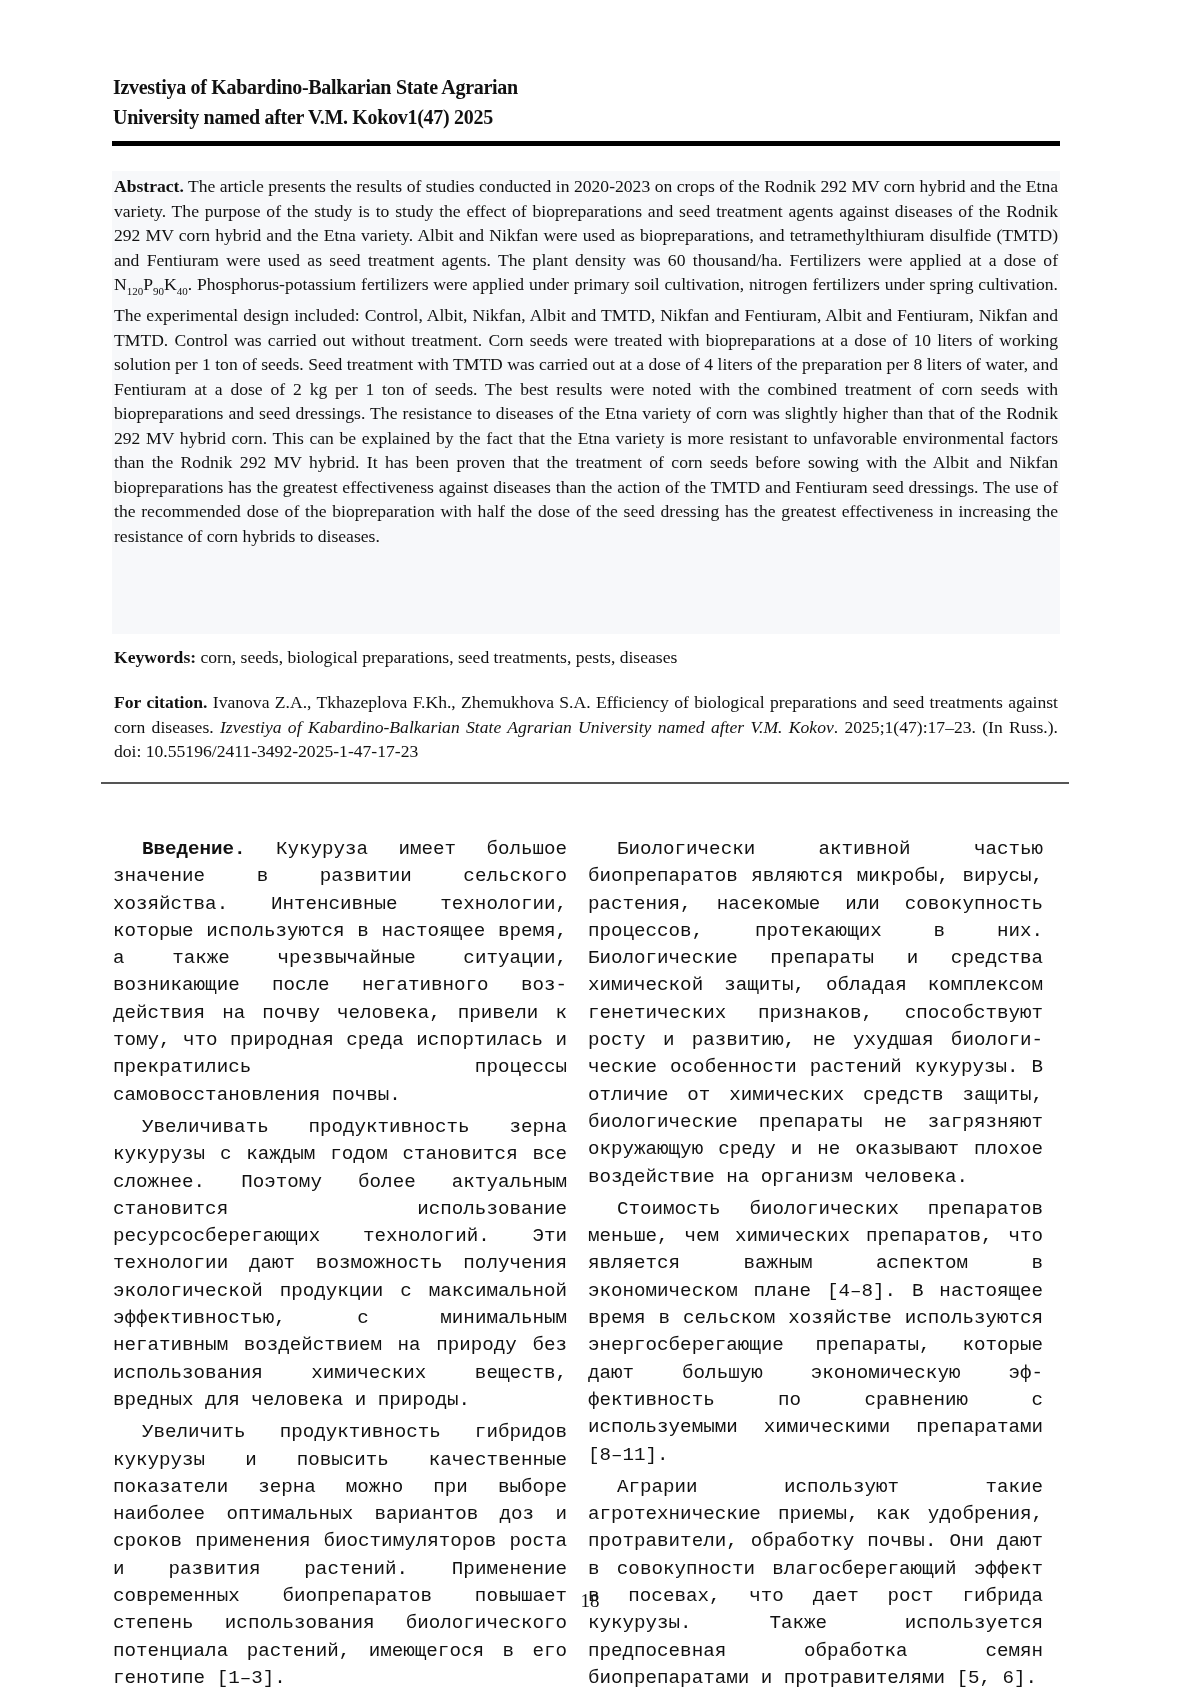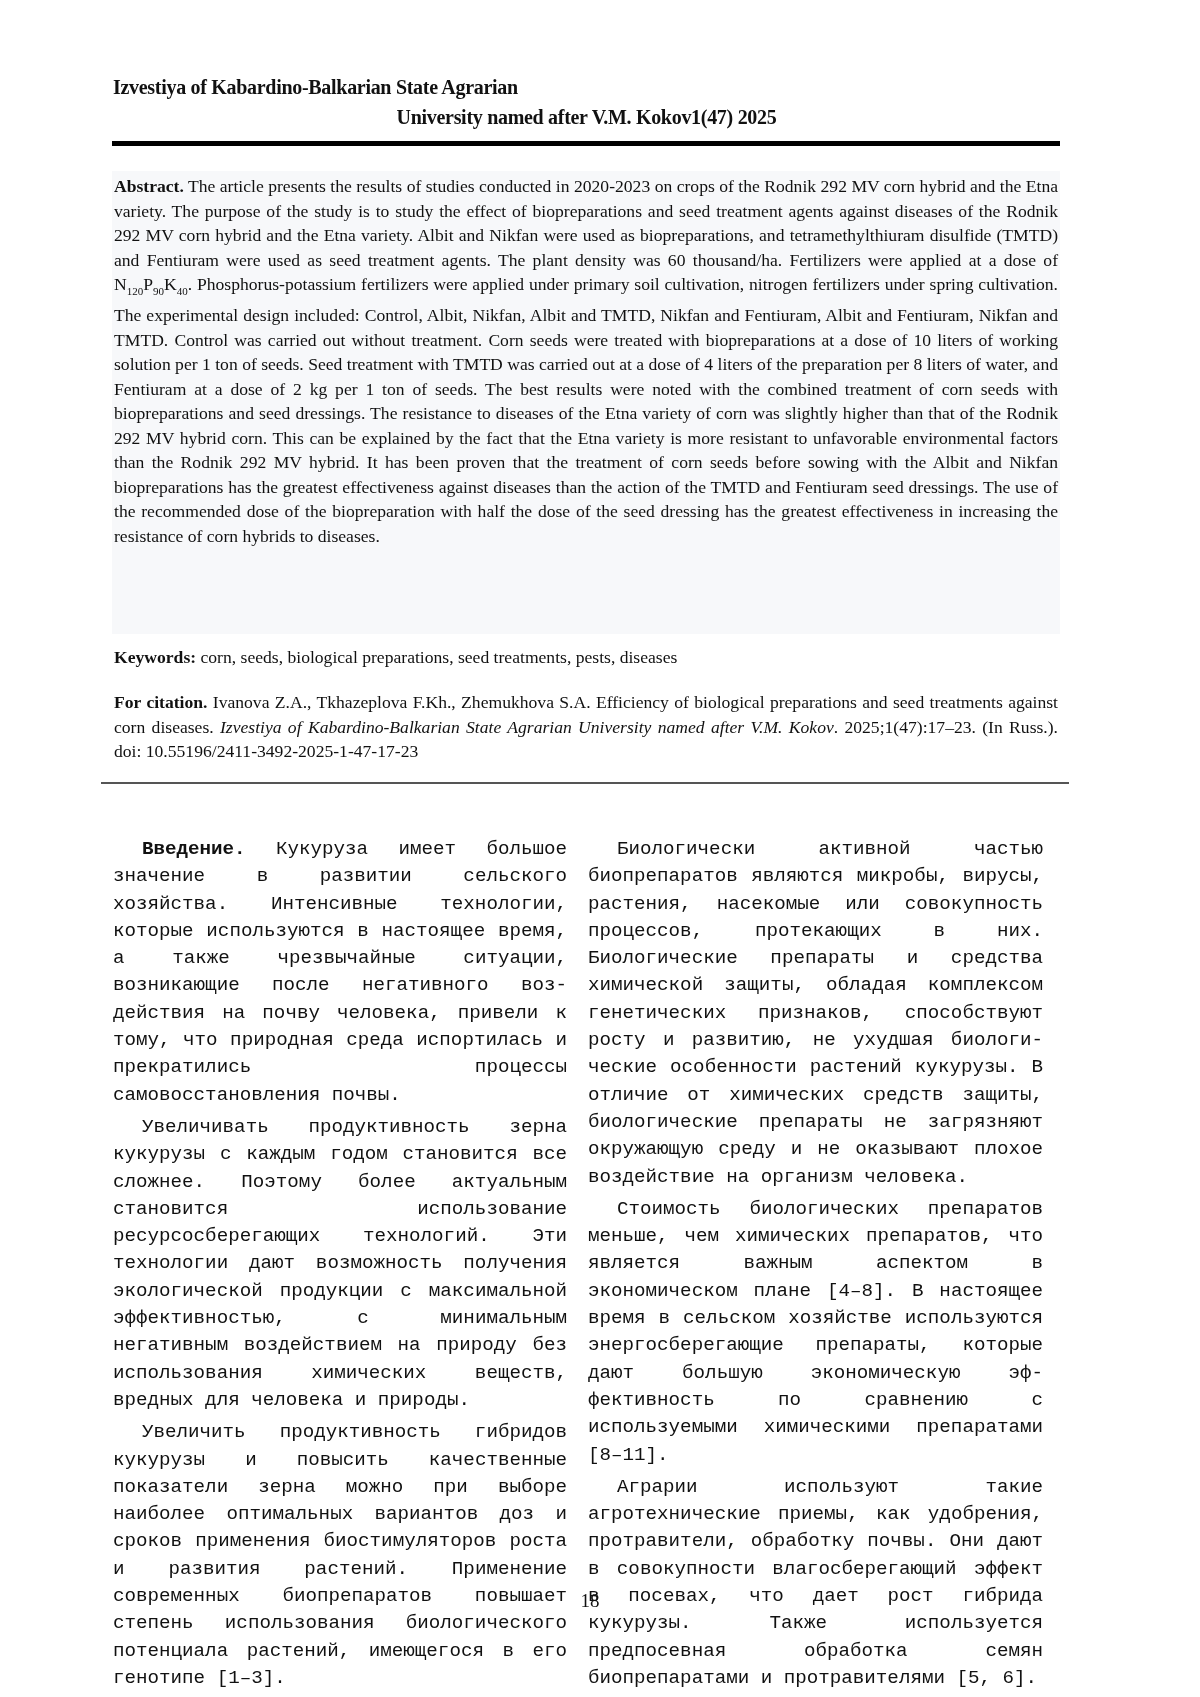--- a/index.html
+++ b/index.html
@@ -1,20 +1,20 @@
 <!DOCTYPE html>
 <html><head>
 <meta charset="utf-8">
 <style>
   html, body { margin: 0; padding: 0; background: #ffffff; }
   body { width: 1200px; height: 1697px; position: relative; overflow: hidden; color: #111; }
 
   .header { position: absolute; left: 113px; top: 72px; width: 947px; }
   .header-line1, .header-line2 { font-family: "Liberation Serif", serif; font-weight: bold; font-size: 20px; letter-spacing: -0.3px; line-height: 30px; white-space: nowrap; }
-  .header-row2 { display: flex; justify-content: center; align-items: baseline; }
+  .header-row2 { display: flex; justify-content: flex-start; align-items: baseline; }
   .header-rule { position: absolute; left: 112px; top: 141px; width: 948px; height: 5px; background: #000; }
 
   .abstract-box { position: absolute; left: 112px; top: 171px; width: 948px; height: 463px; background: #f7f8fa; }
   .abstract-text { position: absolute; left: 114px; top: 174px; width: 944px; font-family: "Liberation Serif", serif; font-size: 17.6px; line-height: 24.5px; text-align: justify; }
   .abstract-text b, .kw b, .cite b { }
 
   .kw { position: absolute; left: 114px; top: 645px; width: 944px; font-family: "Liberation Serif", serif; font-size: 17.6px; line-height: 24.5px; }
   .cite { position: absolute; left: 114px; top: 690px; width: 944px; font-family: "Liberation Serif", serif; font-size: 17.6px; line-height: 24.5px; text-align: justify; }
 
   .sep-rule { position: absolute; left: 101px; top: 782px; width: 968px; height: 2px; background: #555; }

